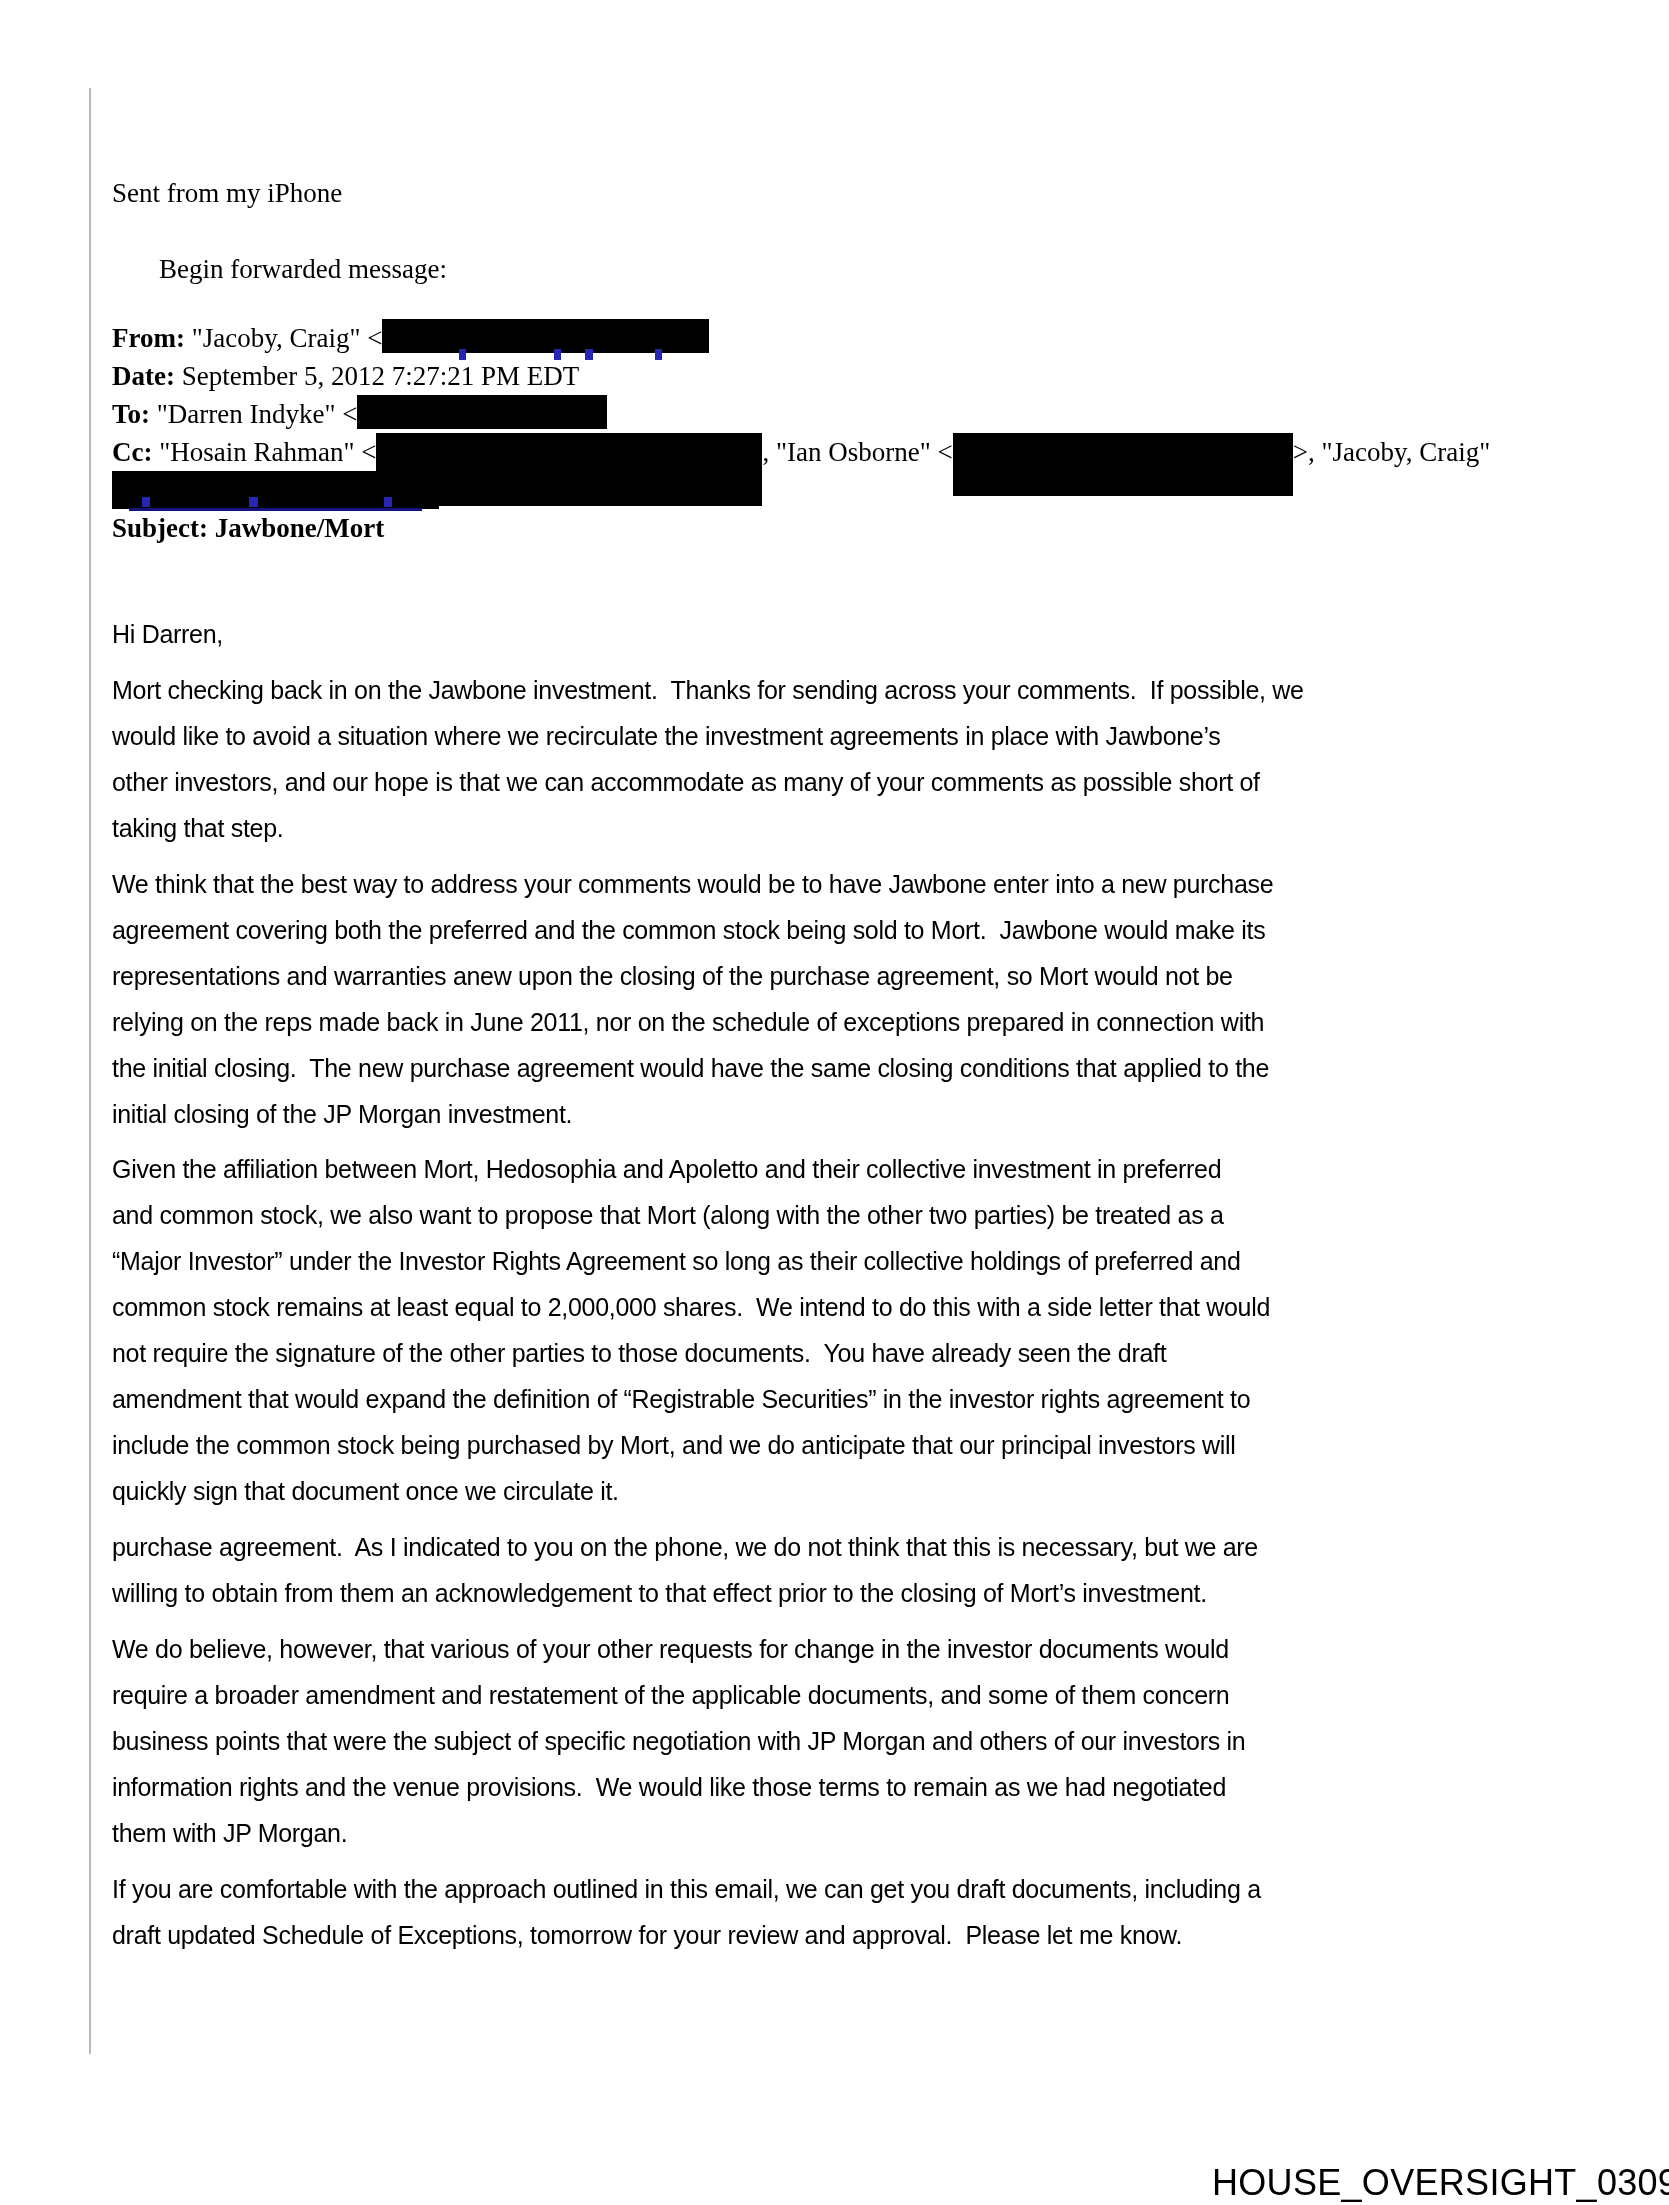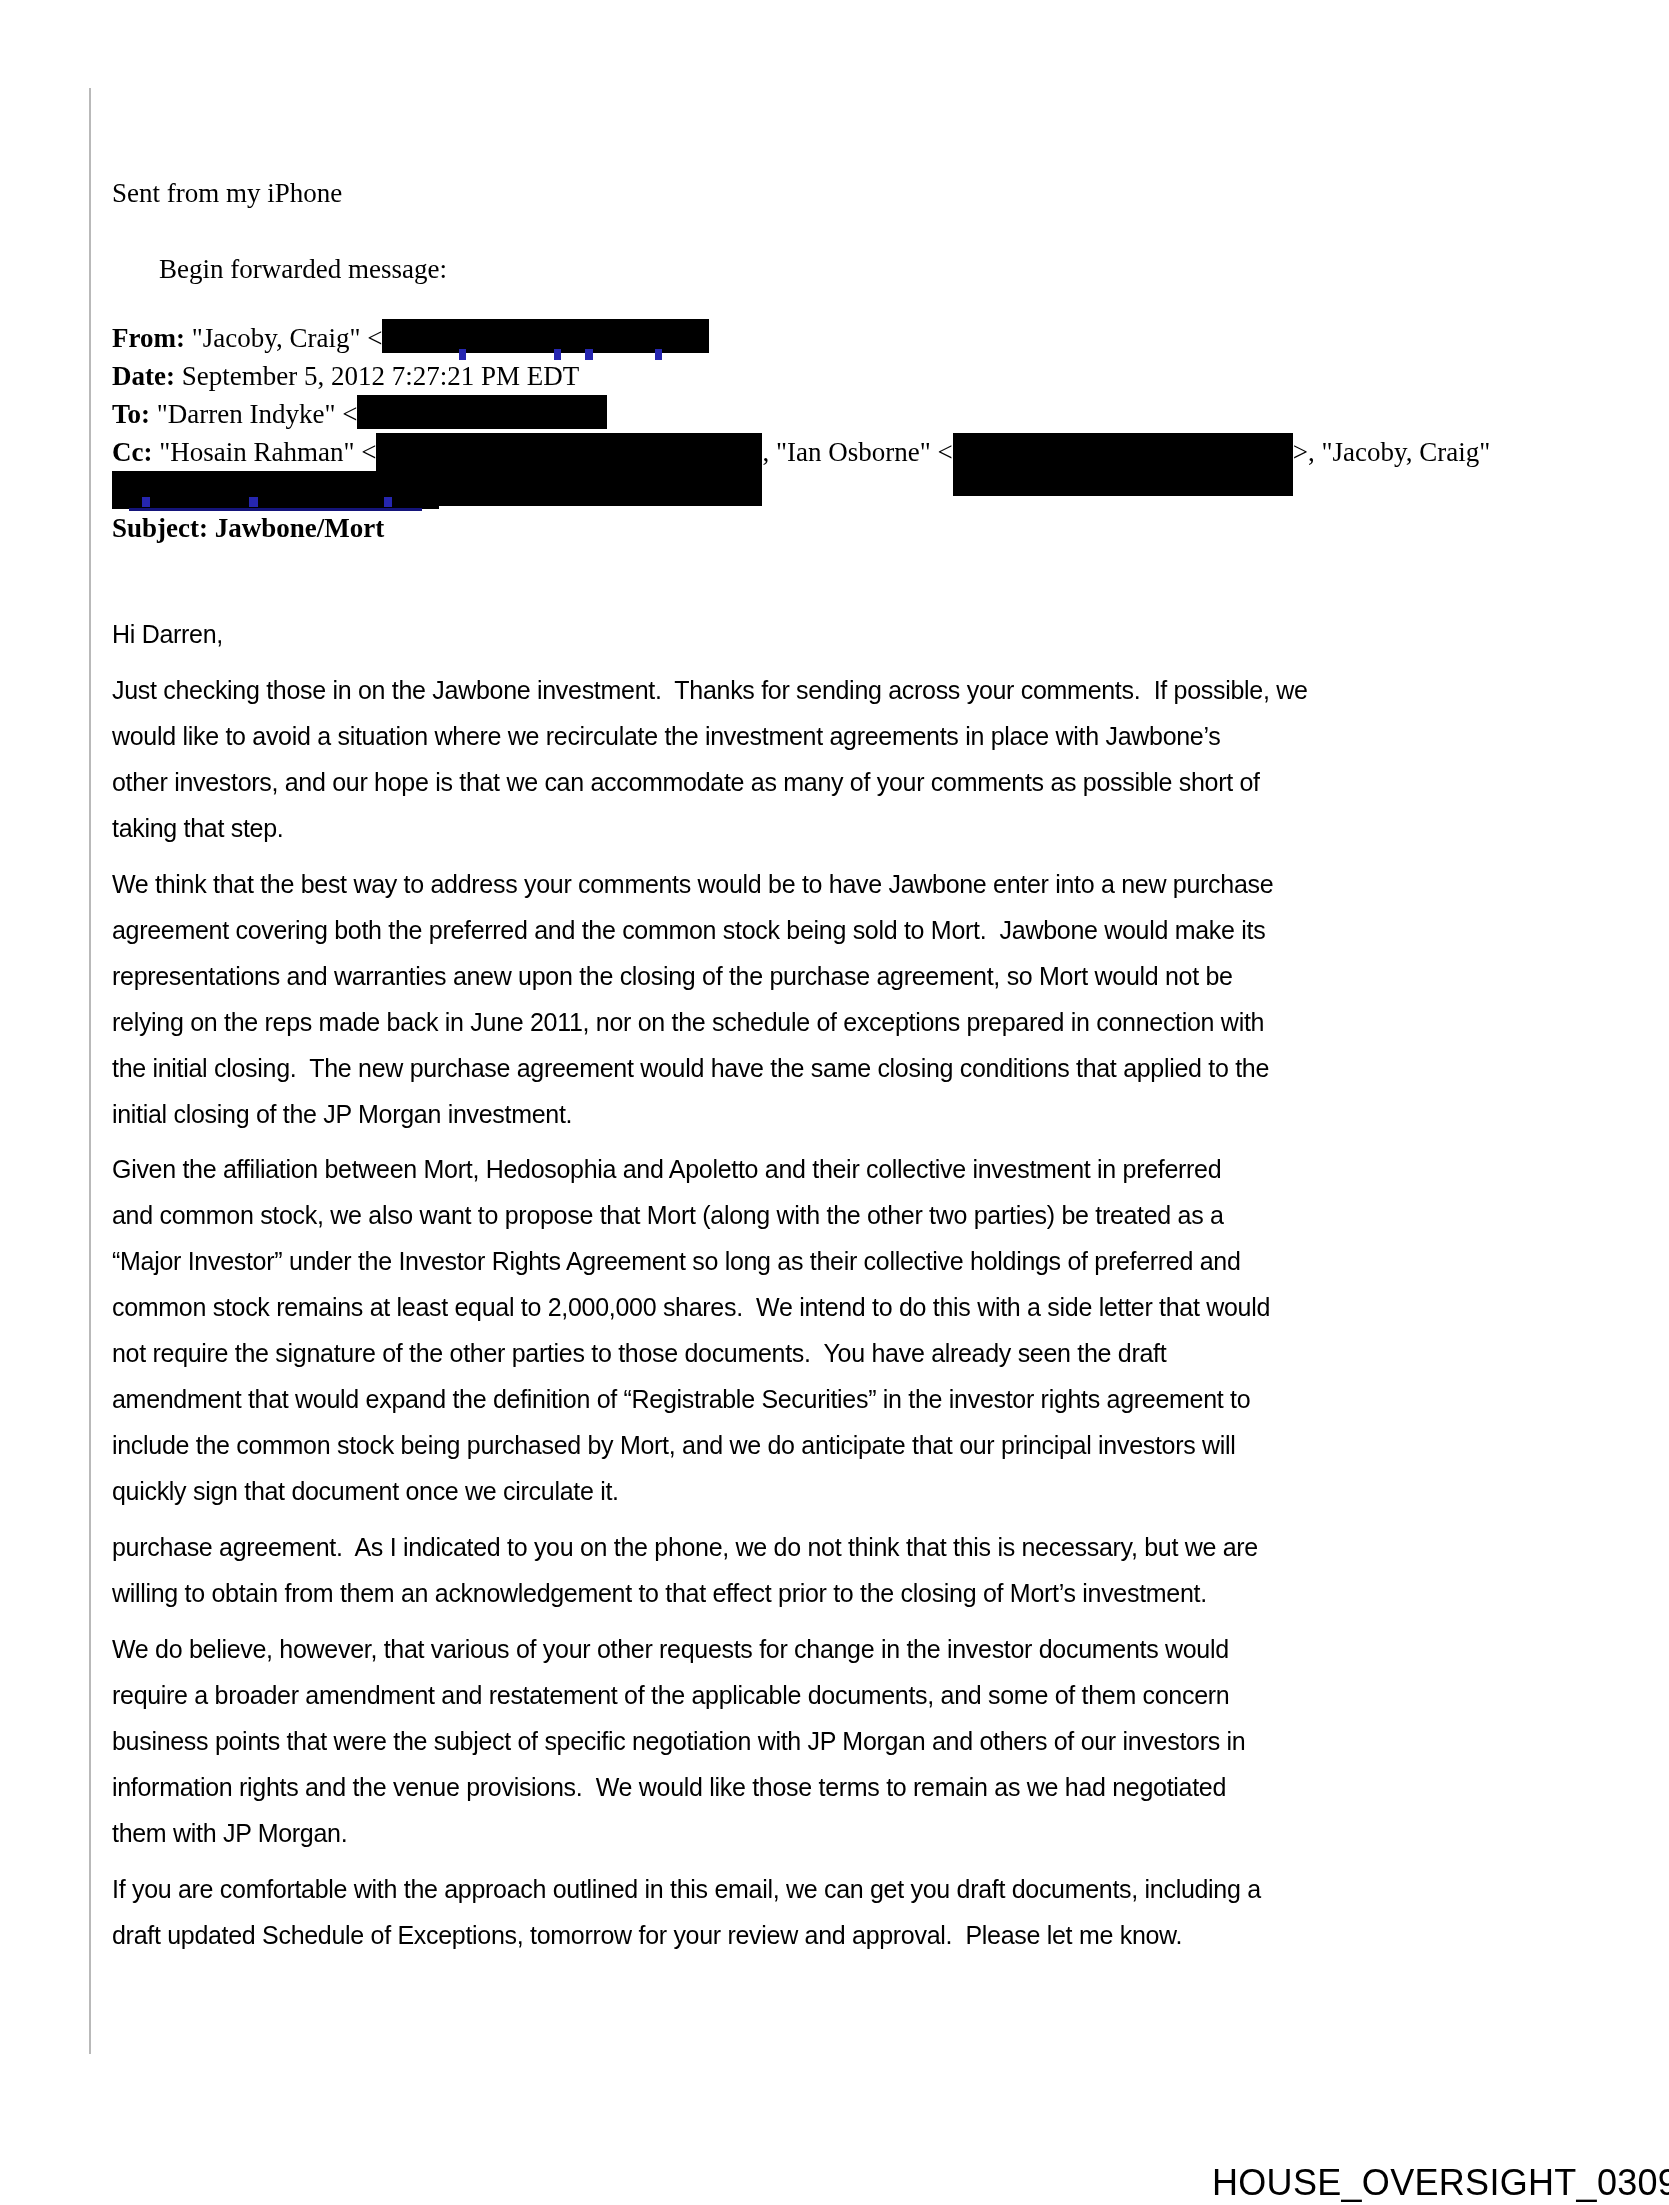--- a/index.html
+++ b/index.html
@@ -103,21 +103,21 @@
     <span class="frag fb"></span>
     <span class="frag fc"></span>
     <span class="frag fd"></span>
   </div>
 
   <div class="body-text">
       <div class="para">
         <div class="line">Hi Darren,</div>
       </div>
       <div class="para">
-        <div class="line">Just checking those in on the Jawbone investment.  Thanks for sending across your comments.  If possible, we</div>
+        <div class="line">Mort checking back in on the Jawbone investment.  Thanks for sending across your comments.  If possible, we</div>
         <div class="line">would like to avoid a situation where we recirculate the investment agreements in place with Jawbone’s</div>
         <div class="line">other investors, and our hope is that we can accommodate as many of your comments as possible short of</div>
         <div class="line">taking that step.</div>
       </div>
       <div class="para">
         <div class="line">We think that the best way to address your comments would be to have Jawbone enter into a new purchase</div>
         <div class="line">agreement covering both the preferred and the common stock being sold to Mort.  Jawbone would make its</div>
         <div class="line">representations and warranties anew upon the closing of the purchase agreement, so Mort would not be</div>
         <div class="line">relying on the reps made back in June 2011, nor on the schedule of exceptions prepared in connection with</div>
         <div class="line">the initial closing.  The new purchase agreement would have the same closing conditions that applied to the</div>

